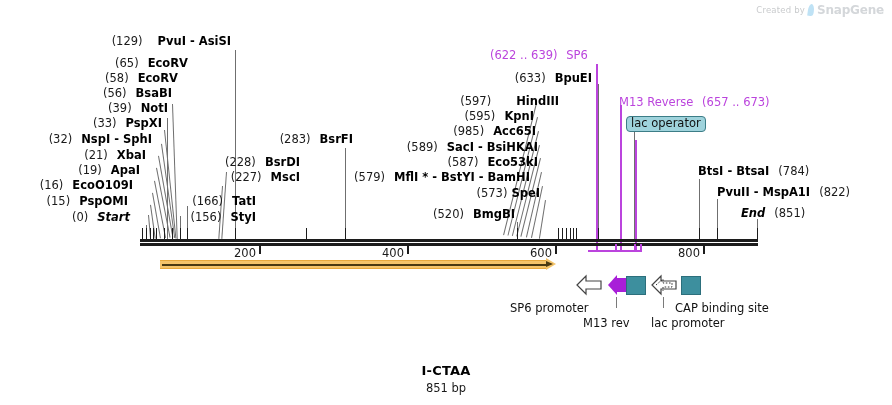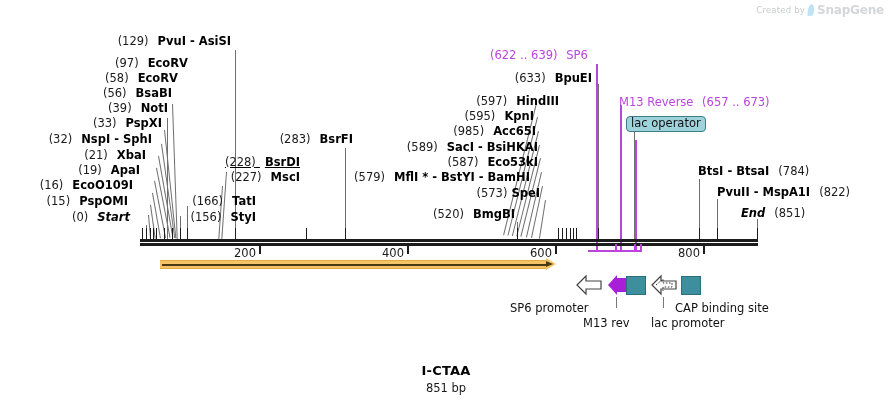--- a/index.html
+++ b/index.html
@@ -169,24 +169,24 @@
   </div>
 
   <div>
     <div class="abs" style="left:596px;top:64px;width:1.6px;height:186px;background:#bb44dd;"></div>
     <div class="abs" style="left:620px;top:105px;width:1.6px;height:145px;background:#bb44dd;"></div>
     <div class="abs" style="left:635px;top:140px;width:1.6px;height:110px;background:#bb44dd;"></div>
   </div>
 
   <div class="abs enz r" style="left:0px;top:34px;width:231px;">
     <span class="pos">(129)</span>
-    <span style="margin-left: 5px;">PvuI  - AsiSI</span>
+    <span style="margin-left: 11px;">PvuI  - AsiSI</span>
   </div>
   <div class="abs enz r" style="left:0px;top:56px;width:188px;">
-    <span class="pos">(97)</span>
+    <span class="pos">(65)</span>
     <span style="margin-left: 5px;">EcoRV</span>
   </div>
   <div class="abs enz r" style="left:0px;top:71px;width:178px;">
     <span class="pos">(58)</span>
     <span style="margin-left: 5px;">EcoRV</span>
   </div>
   <div class="abs enz r" style="left:0px;top:86px;width:172px;">
     <span class="pos">(56)</span>
     <span style="margin-left: 5px;">BsaBI</span>
   </div>
@@ -225,21 +225,21 @@
 
   <div class="abs enz r" style="left:100px;top:194px;width:156px;">
     <span class="pos">(166)</span>
     <span style="margin-left: 5px;">TatI</span>
   </div>
   <div class="abs enz r" style="left:100px;top:210px;width:156px;">
     <span class="pos">(156)</span>
     <span style="margin-left: 5px;">StyI</span>
   </div>
 
-  <div class="abs enz r" style="left:140px;top:155px;width:160px;text-decoration:underline;">
+  <div class="abs enz r" style="left:140px;top:155px;width:160px;">
     <span class="pos">(228)</span>
     <span style="margin-left: 5px;">BsrDI</span>
   </div>
   <div class="abs enz r" style="left:140px;top:170px;width:160px;">
     <span class="pos">(227)</span>
     <span style="margin-left: 5px;">MscI</span>
   </div>
 
   <div class="abs enz r" style="left:200px;top:132px;width:153px;">
     <span class="pos">(283)</span>
@@ -269,21 +269,21 @@
   <div class="abs enz r" style="left:380px;top:124px;width:156px;">
     <span class="pos">(985)</span>
     <span style="margin-left: 5px;">Acc65I</span>
   </div>
   <div class="abs enz r" style="left:380px;top:109px;width:154px;">
     <span class="pos">(595)</span>
     <span style="margin-left: 5px;">KpnI</span>
   </div>
   <div class="abs enz r" style="left:380px;top:94px;width:179px;">
     <span class="pos">(597)</span>
-    <span style="margin-left: 5px;">HindIII</span>
+    <span style="margin-left: 21px;">HindIII</span>
   </div>
   <div class="abs enz r" style="left:420px;top:71px;width:172px;">
     <span class="pos">(633)</span>
     <span style="margin-left: 5px;">BpuEI</span>
   </div>
 
   <div class="abs enz" style="left:698px;top:164px;">
     <span>BtsI - BtsaI</span>
     <span class="pos" style="margin-left: 5px;">(784)</span>
   </div>

